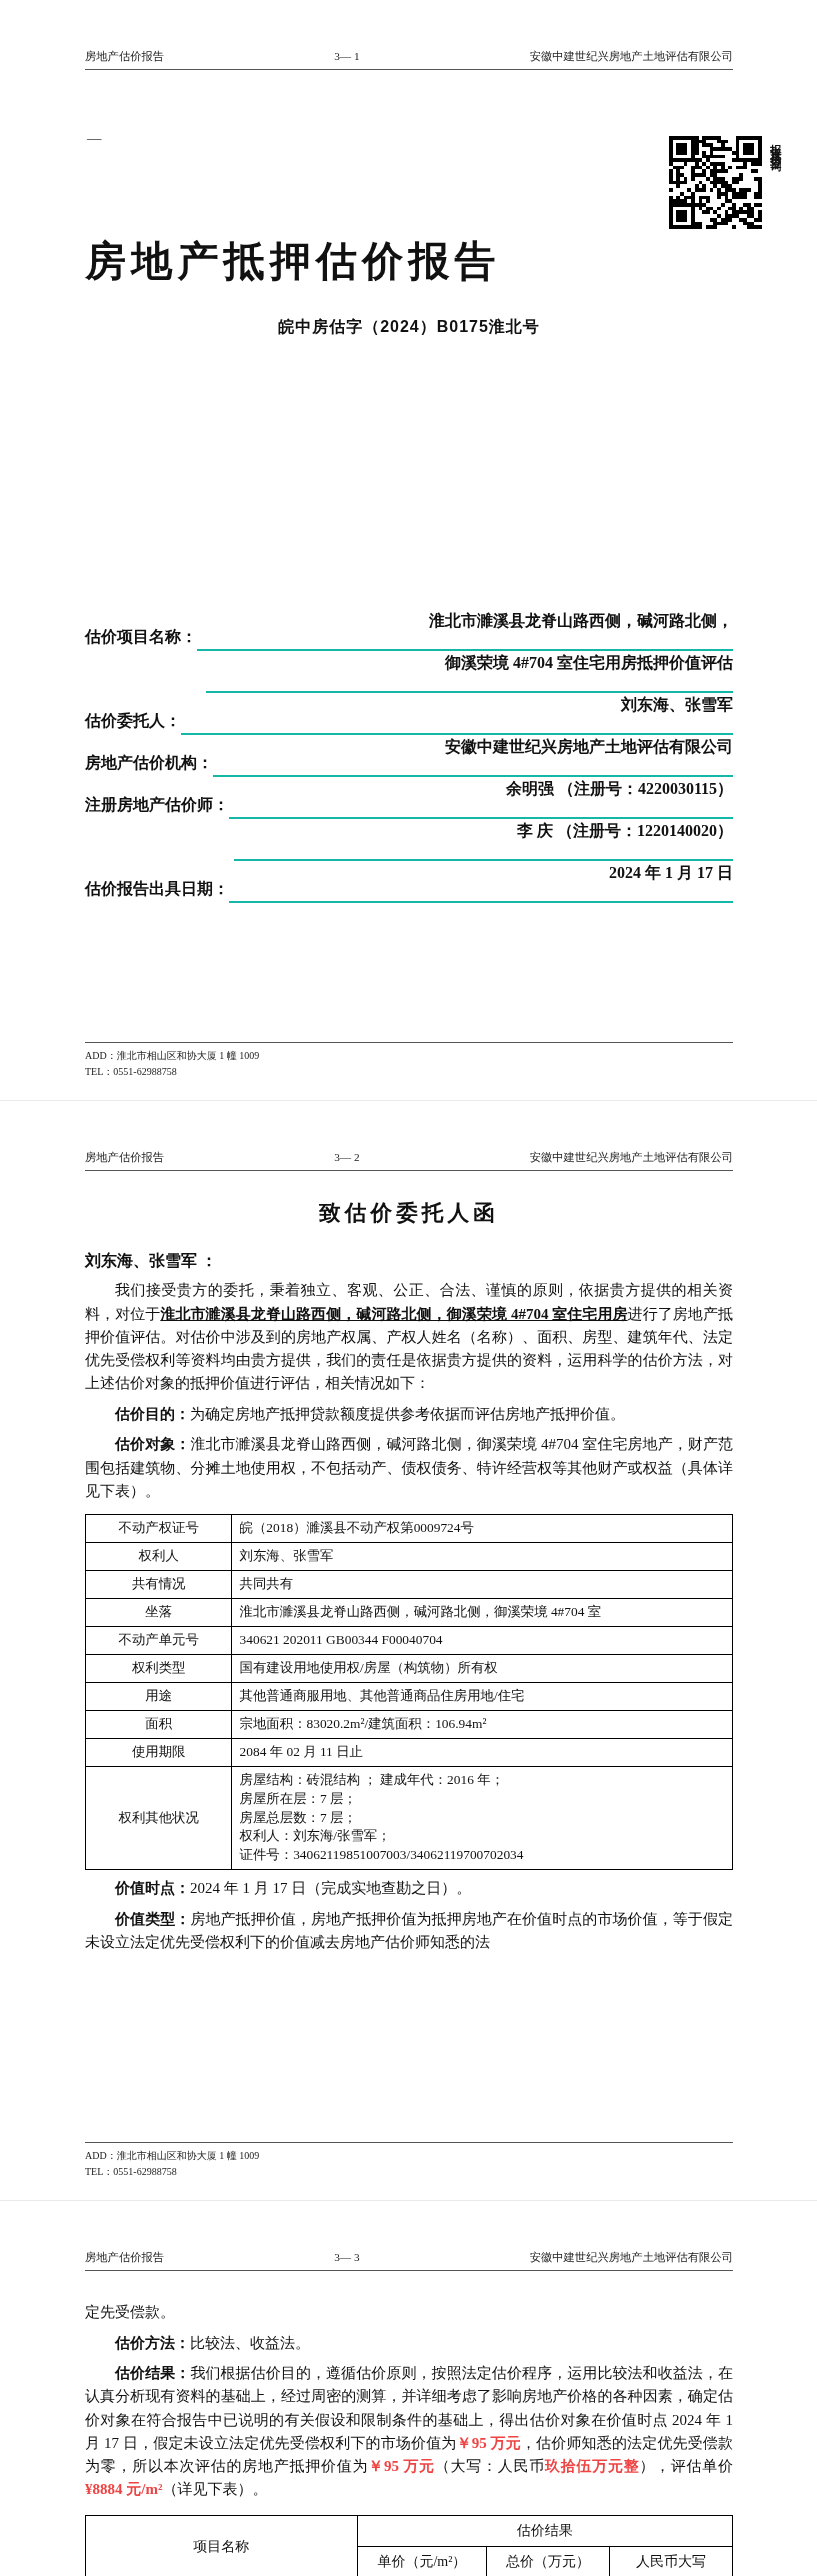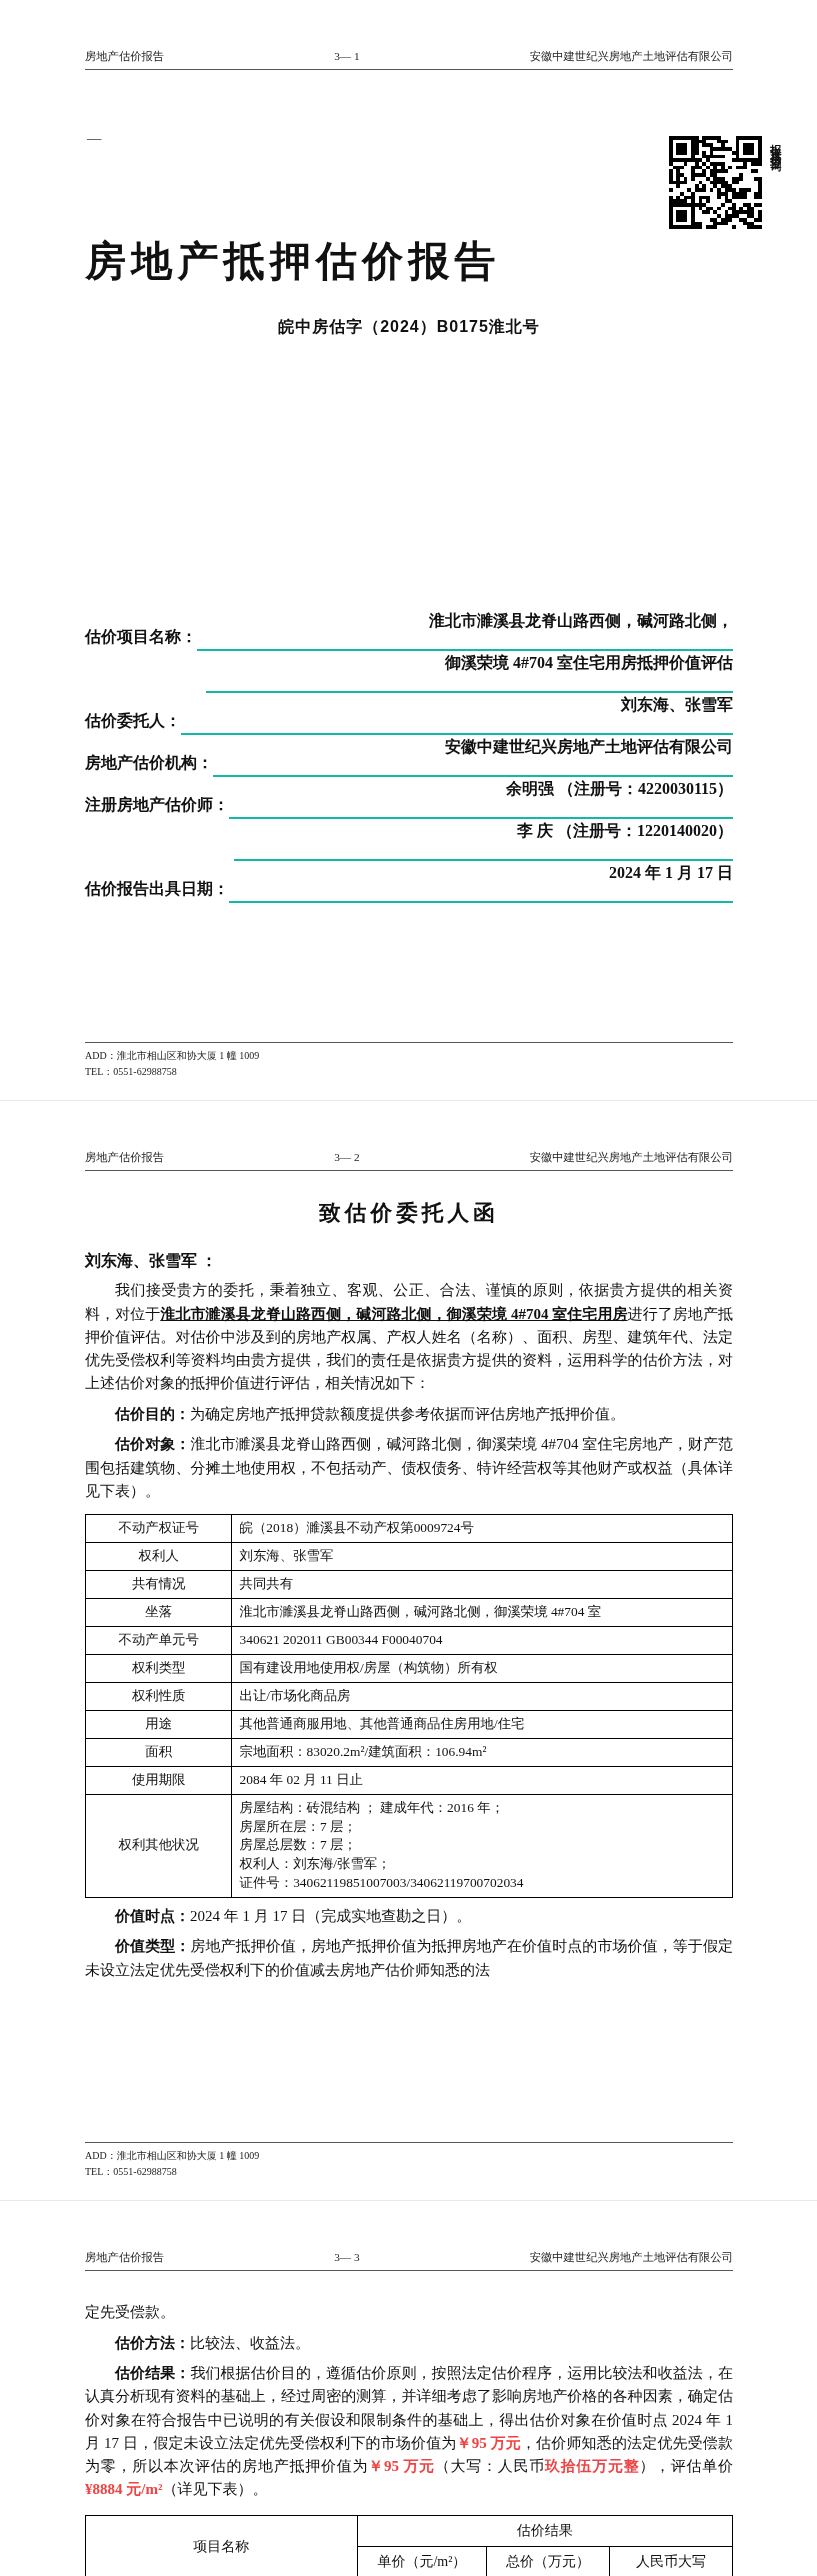--- a/index.html
+++ b/index.html
@@ -771,24 +771,20 @@
       </tr>
       <tr>
         <td class="k">不动产单元号</td>
         <td>340621 202011 GB00344 F00040704</td>
       </tr>
       <tr>
         <td class="k">权利类型</td>
         <td>国有建设用地使用权/房屋（构筑物）所有权</td>
       </tr>
       <tr>
-        <td class="k">权利性质</td>
-        <td>出让/市场化商品房</td>
-      </tr>
-      <tr>
         <td class="k">用途</td>
         <td>其他普通商服用地、其他普通商品住房用地/住宅</td>
       </tr>
       <tr>
         <td class="k">面积</td>
         <td>宗地面积：83020.2m²/建筑面积：106.94m²</td>
       </tr>
       <tr>
         <td class="k">使用期限</td>
         <td>2084 年 02 月 11 日止</td>

